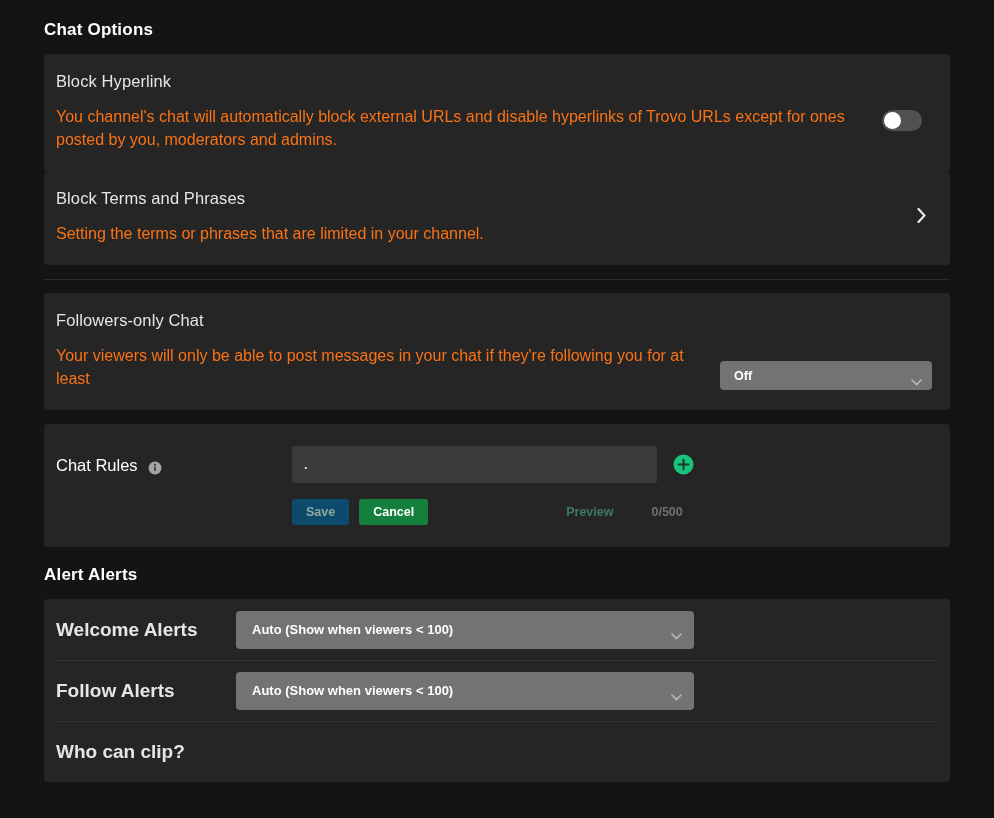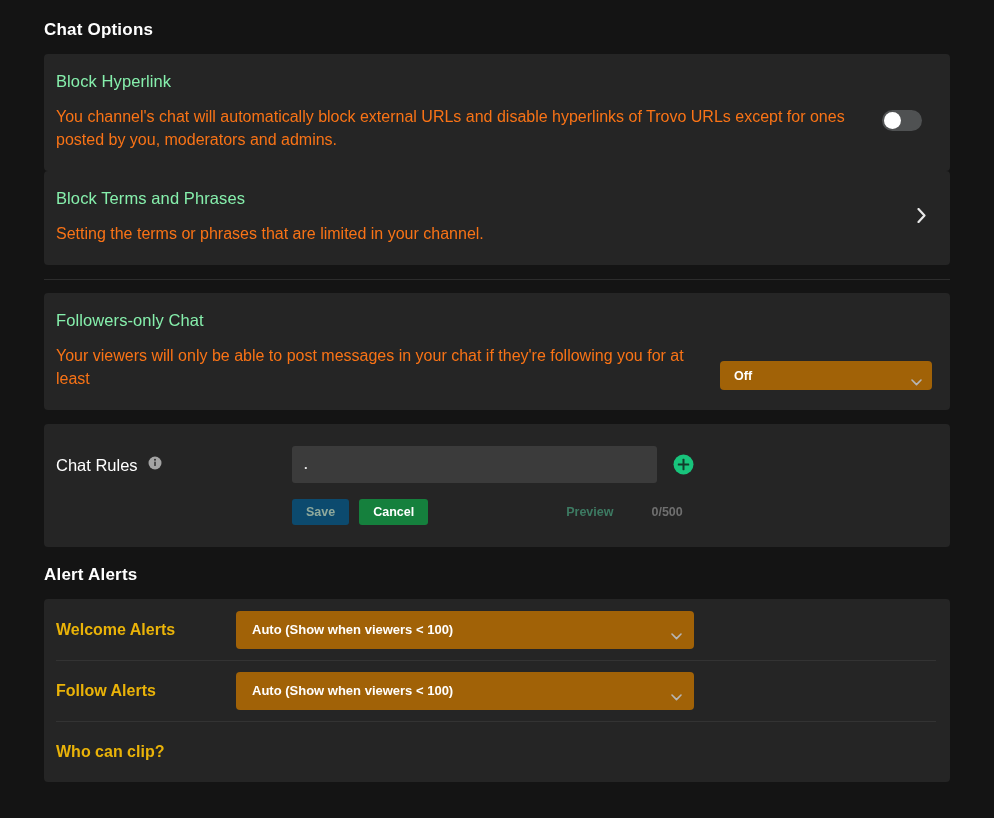--- a/index.html
+++ b/index.html
@@ -39,21 +39,21 @@
 
   
   .card-hyperlink {
     padding: 18px 24px 20px 12px;
     display: flex;
     align-items: flex-start;
   }
   .card-body-left { flex: 1 1 auto; padding-left: 0; }
   .card-heading {
     font-size: 16.5px;
-    color: #86efac;
+    color: #e5e5e5;
     font-weight: normal;
     margin-bottom: 14px;
     letter-spacing: 0.1px;
   }
   .card-desc {
     font-size: 16px;
     font-weight: normal;
     color: #f97316;
     line-height: 23px;
     max-width: 800px;
@@ -99,21 +99,21 @@
   }
 
   
   .card-followers {
     padding: 18px 18px 20px 12px;
     display: flex;
     align-items: flex-end;
   }
 
   .select {
-    background: #a16207;
+    background: #737373;
     border-radius: 4px;
     height: 29px;
     display: flex;
     align-items: center;
     padding: 0 10px 0 14px;
     cursor: pointer;
     position: relative;
   }
   .select .sel-val {
     font-size: 12.5px;
@@ -135,21 +135,21 @@
 
   
   .card-rules {
     padding: 22px 24px 22px 12px;
     display: flex;
     align-items: flex-start;
     margin-top: 14px;
   }
   .rules-label-wrap {
     display: flex;
-    align-items: flex-start;
+    align-items: flex-end;
     padding-top: 10px;
     width: 236px;
     flex: 0 0 auto;
   }
   .rules-label {
     font-size: 16.5px;
     color: #ffffff;
   }
   .info-icon {
     width: 14px; height: 14px;
@@ -233,23 +233,23 @@
   .alert-row + .alert-row::before {
     content: "";
     position: absolute;
     left: 0; right: 2px; top: 0;
     height: 1px;
     background: #333333;
   }
   .alert-label {
     width: 180px;
     flex: 0 0 auto;
-    font-size: 16px;
-    font-weight: bold;
-    color: #eab308;
+    font-size: 19px;
+    font-weight: bold;
+    color: #e5e5e5;
     padding-left: 0;
   }
   .select-alert {
     width: 458px;
     height: 38px;
     flex: 0 0 auto;
     padding: 0 12px 0 16px;
   }
   .select-alert .sel-val { font-size: 13px; }
 </style>

